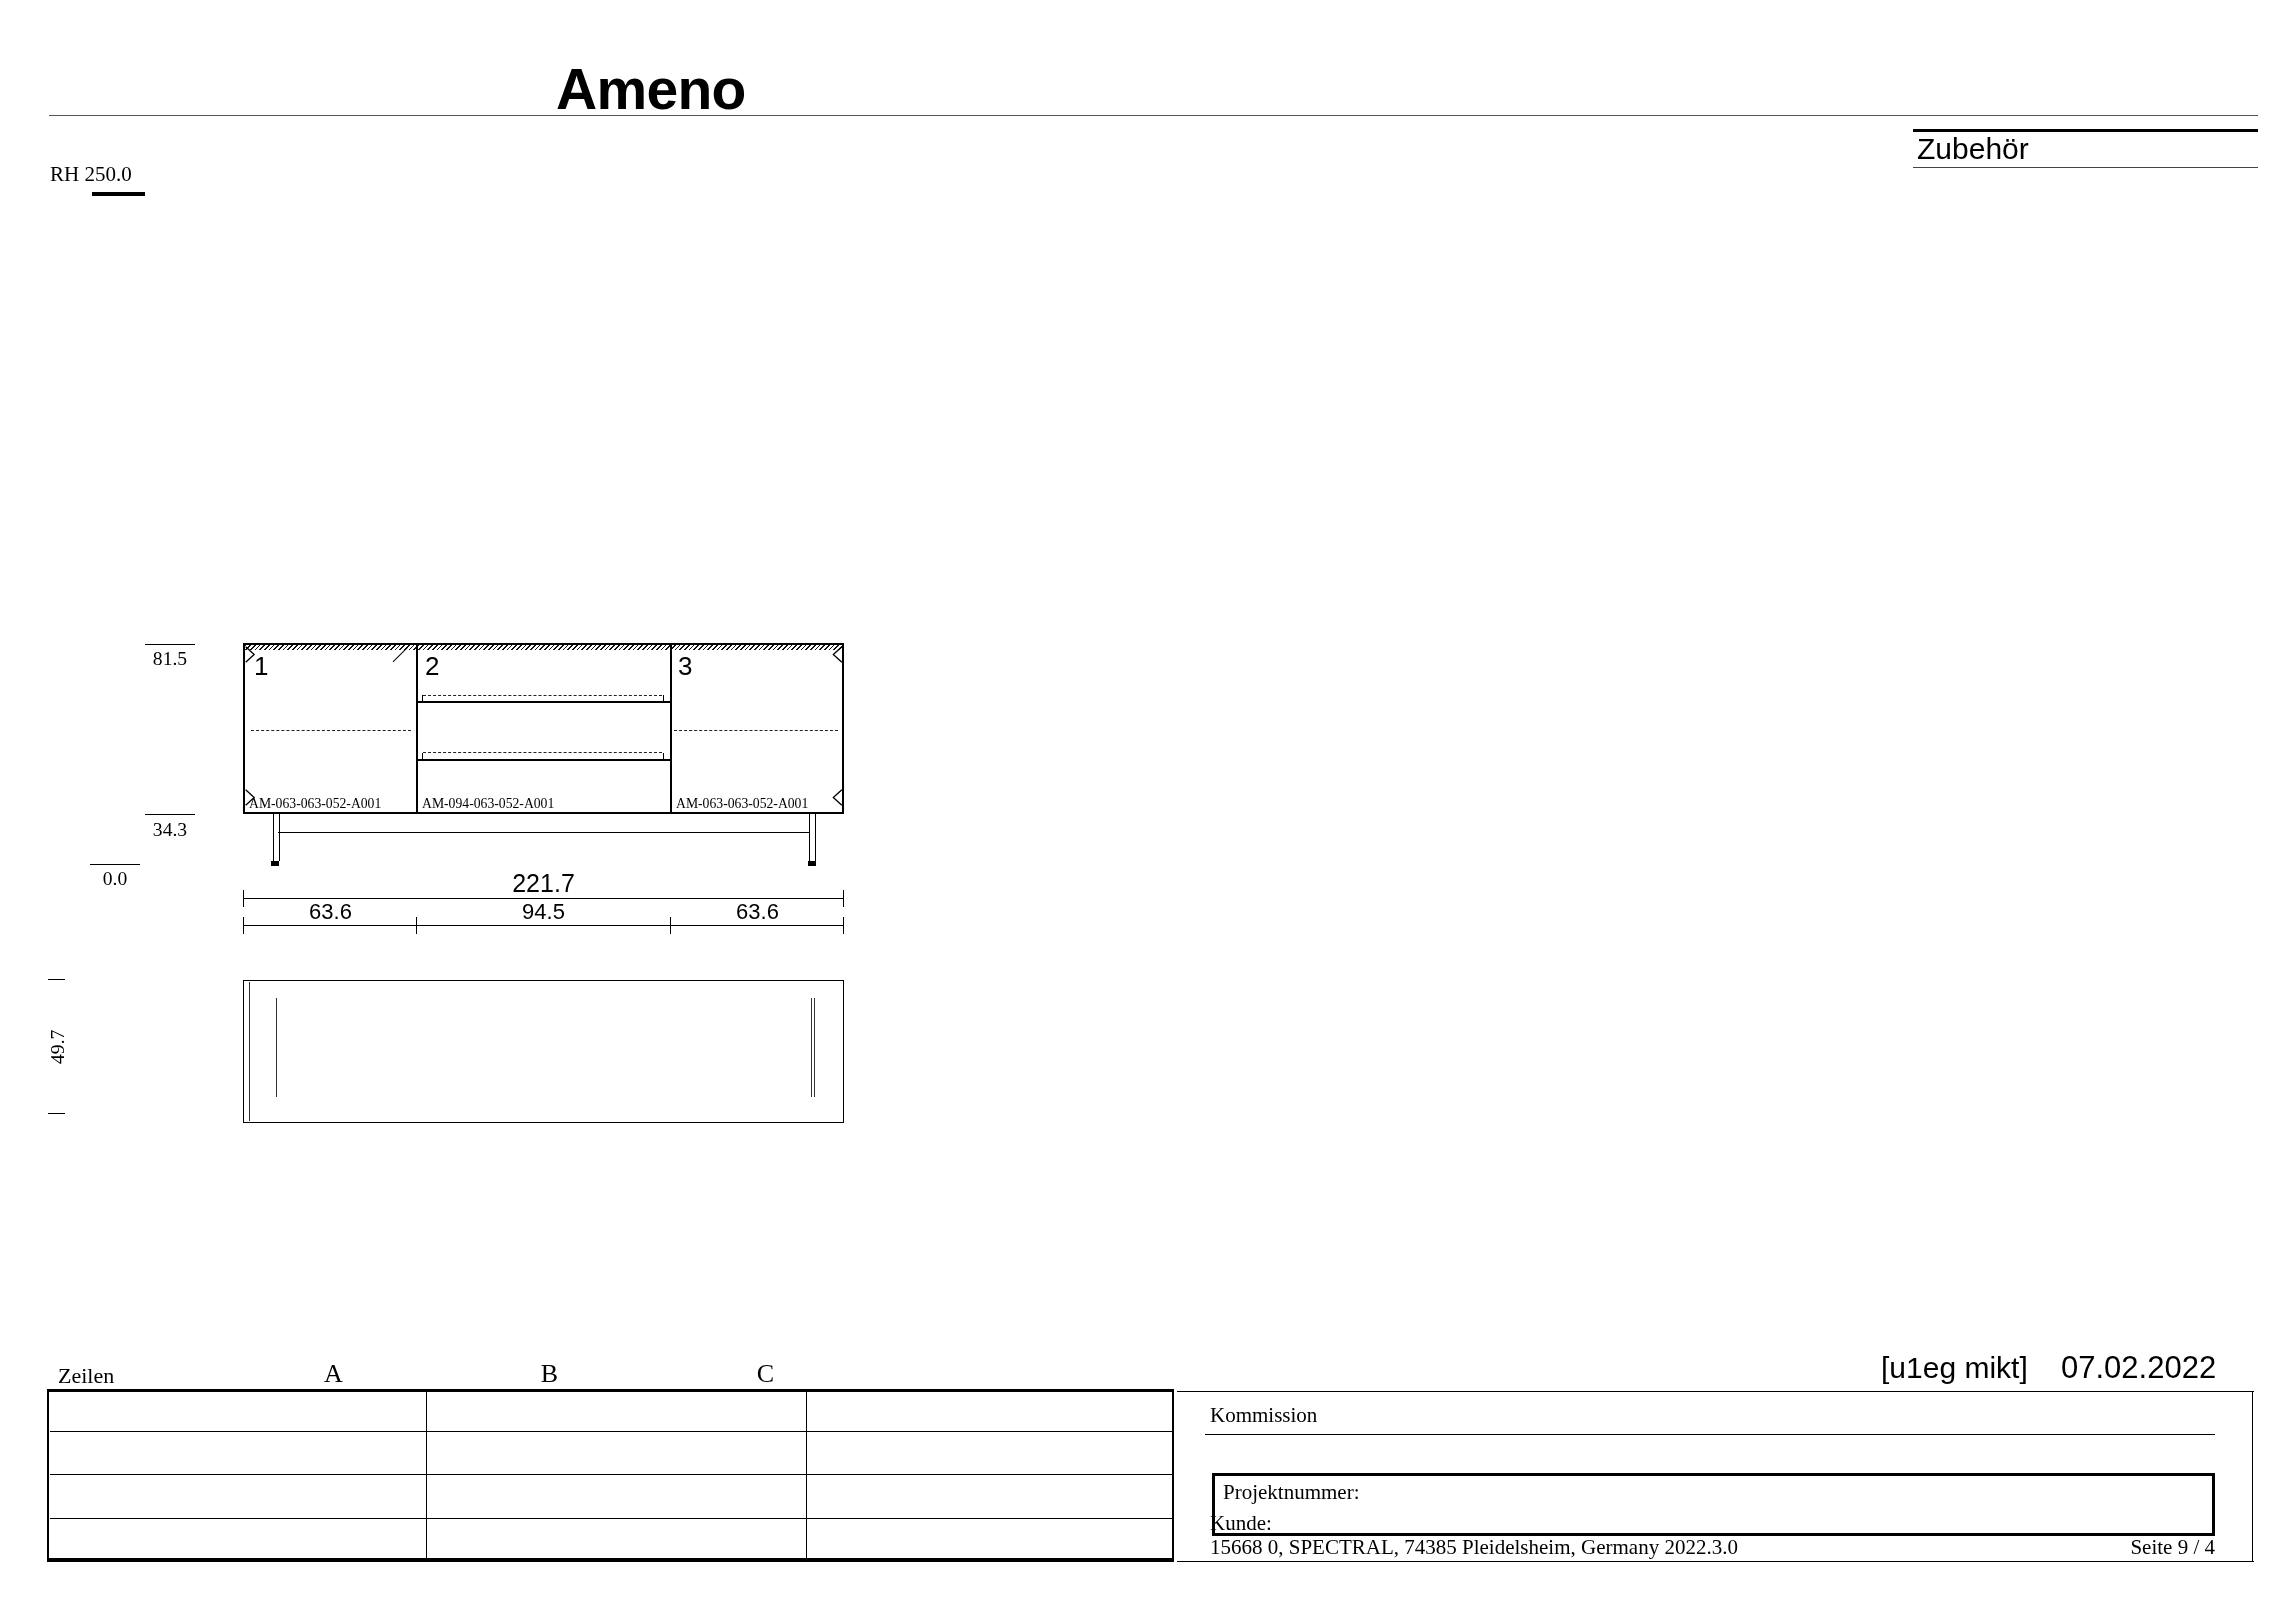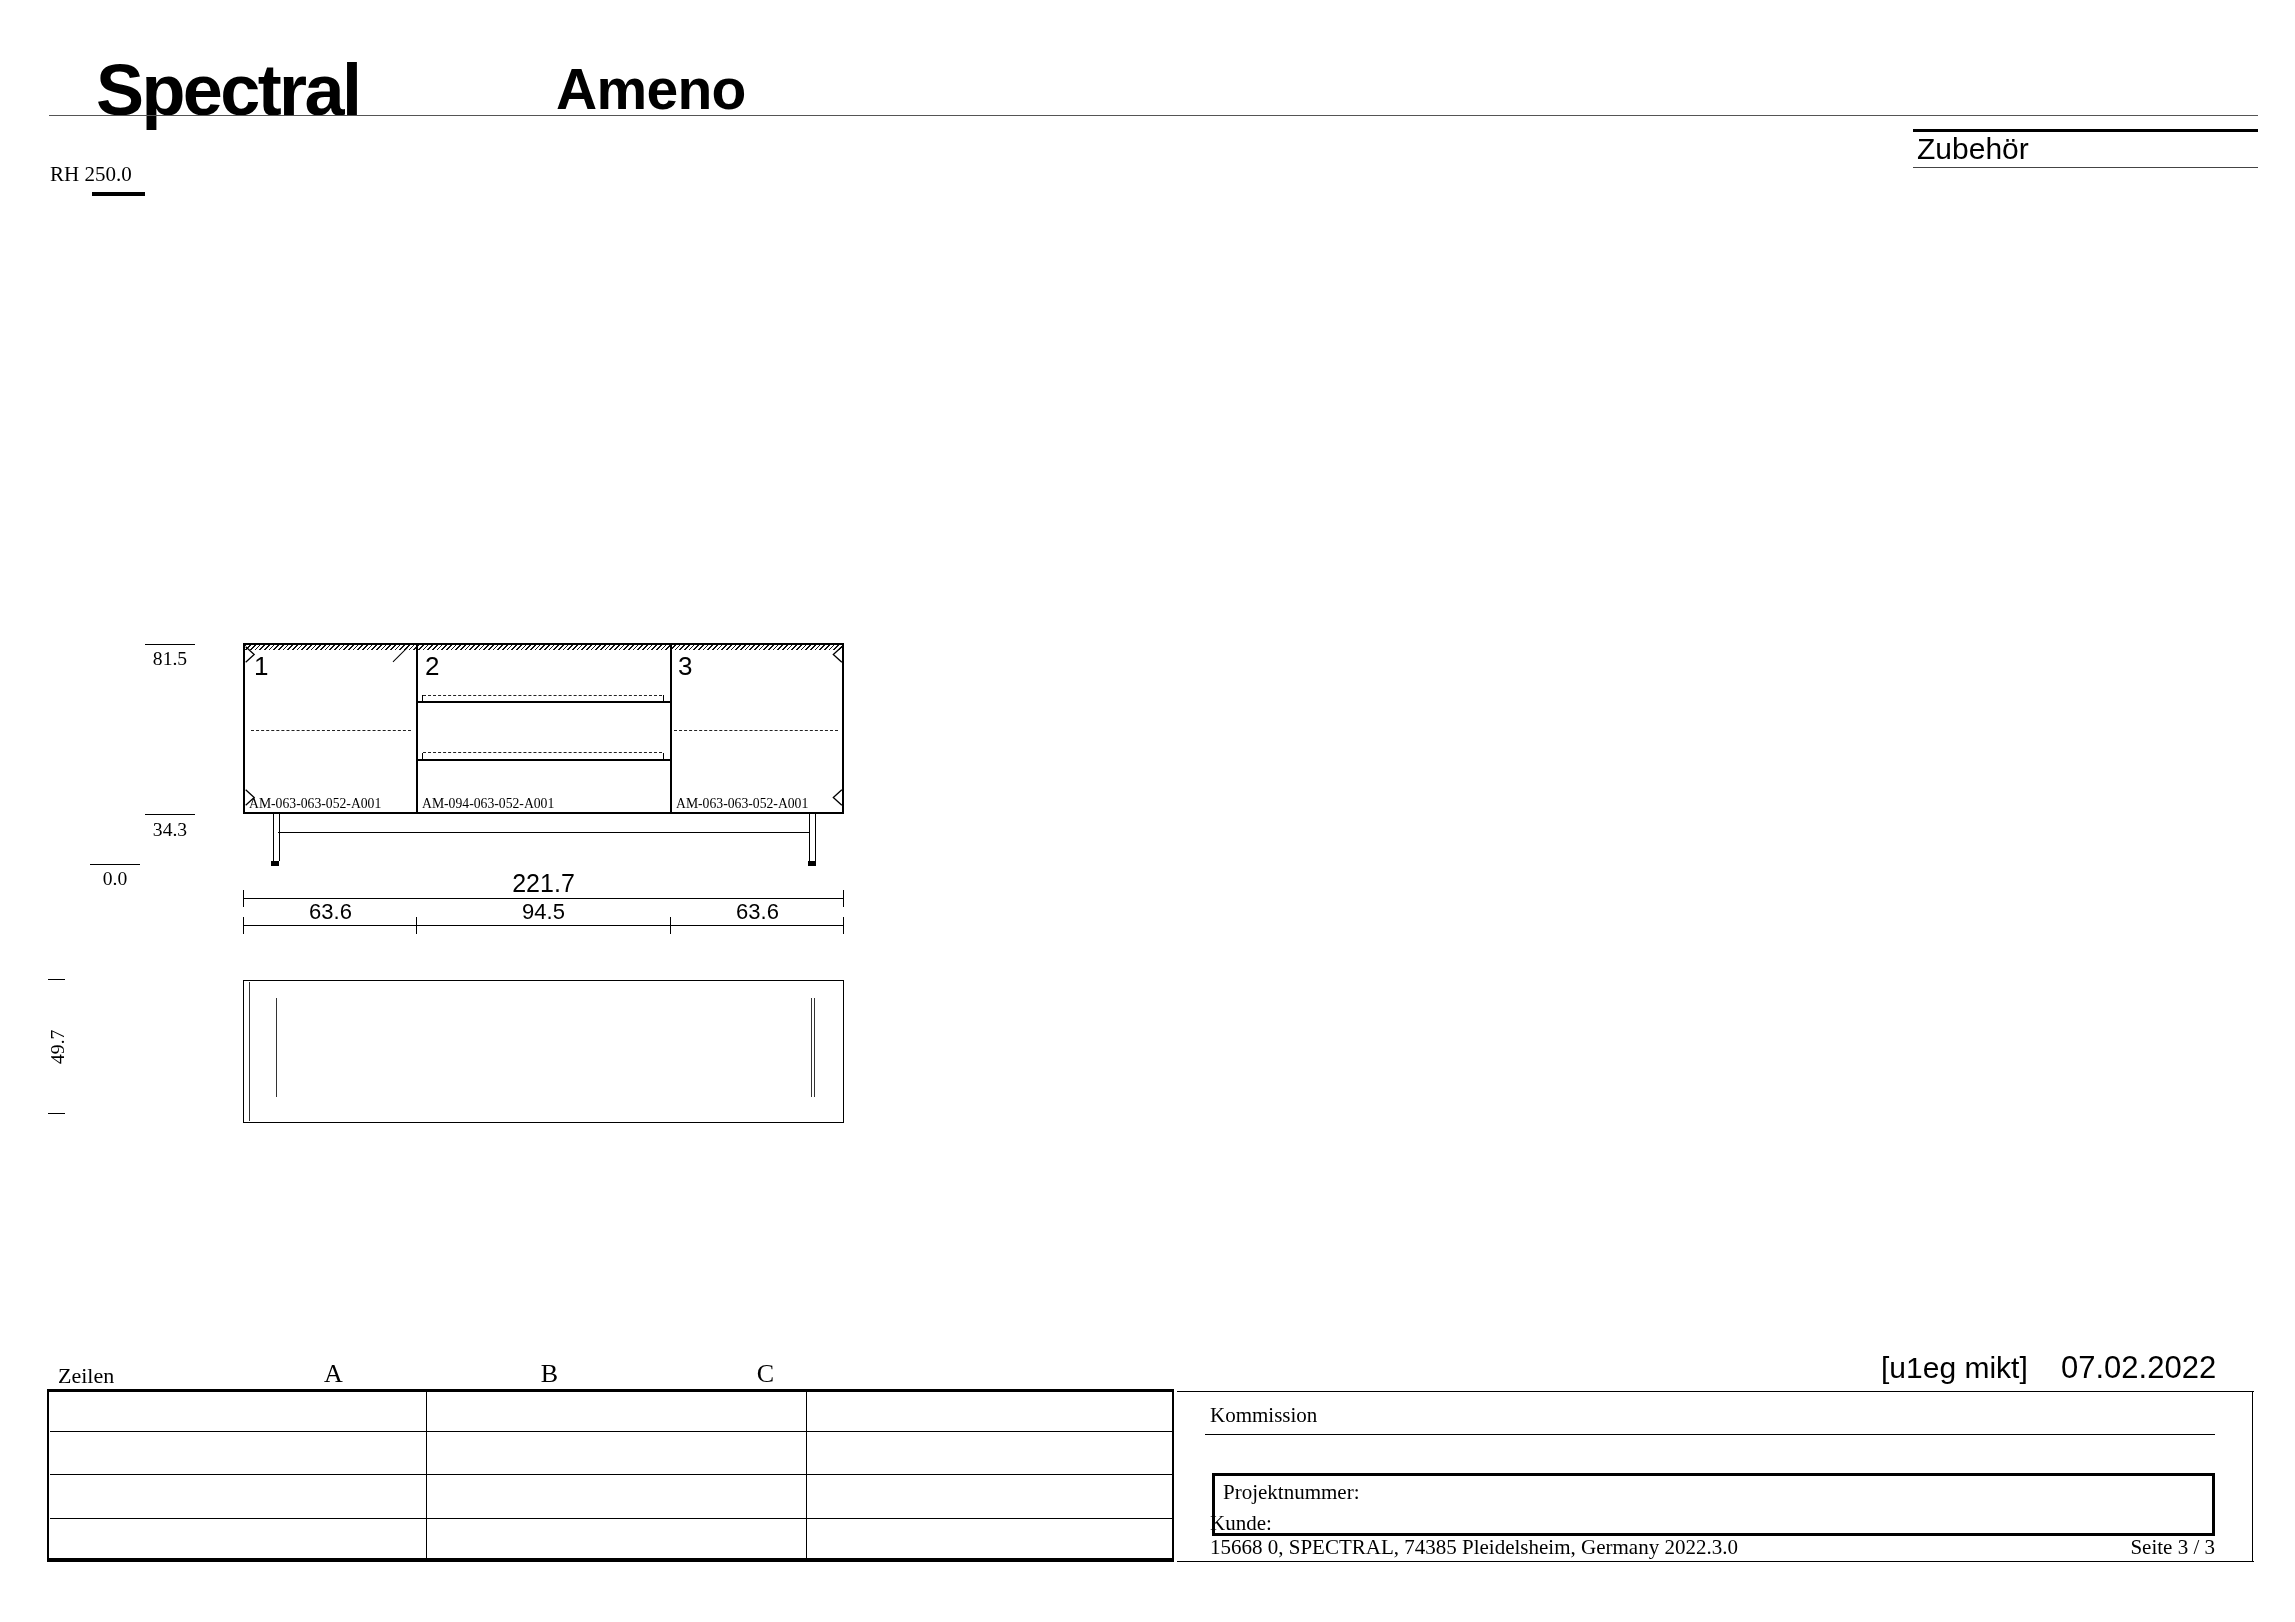--- a/index.html
+++ b/index.html
@@ -26,21 +26,20 @@
   .ctr{text-align:center;}
   .rgt{text-align:right;}
   .box3{border:2px solid #000;box-sizing:border-box;background:transparent;}
   .diag{position:absolute;height:1.3px;background:#000;transform:rotate(-45deg);transform-origin:center;}
 </style>
 </head>
 <body>
 
 <div class="page">
 
-  <div class="abs brand sans" style="left:96px;top:54px;">Spectral</div>
   <div class="abs product sans" style="left:556px;top:61px;">Ameno</div>
   <div class="hl" style="left:49px;top:115px;width:2209px;background:#555;"></div>
 
   <div class="hl" style="left:1913px;top:129px;width:345px;height:3.3px;"></div>
   <div class="abs f46 sans" style="left:1917px;top:134px;">Zubehör</div>
   <div class="hl" style="left:1913px;top:167px;width:345px;background:#444;"></div>
 
   <div class="abs f32 serif" style="left:50px;top:164px;">RH 250.0</div>
   <div class="hl" style="left:92px;top:192px;width:53px;height:3.9px;"></div>
 
@@ -137,16 +136,16 @@
   <div class="hl" style="left:1177px;top:1561px;width:1077px;"></div>
 
   <div class="abs f32 serif" style="left:1210px;top:1405px;">Kommission</div>
   <div class="hl" style="left:1205px;top:1434px;width:1010px;"></div>
   <div class="abs f32 serif" style="left:1210px;top:1513px;">Kunde:</div>
 
   <div class="abs" style="left:1212px;top:1473px;width:1003px;height:63px;border:3.9px solid #000;box-sizing:border-box;"></div>
   <div class="abs f32 serif" style="left:1223px;top:1482px;">Projektnummer:</div>
 
   <div class="abs f32 serif" style="left:1210px;top:1537px;">15668 0, SPECTRAL, 74385 Pleidelsheim, Germany 2022.3.0</div>
-  <div class="abs f32 serif rgt" style="left:2019px;top:1537px;width:196px;">Seite 3 / 3</div>
+  <div class="abs f32 serif rgt" style="left:2019px;top:1537px;width:196px;">Seite 9 / 4</div>
 
 </div>
 
 
 </body></html>

